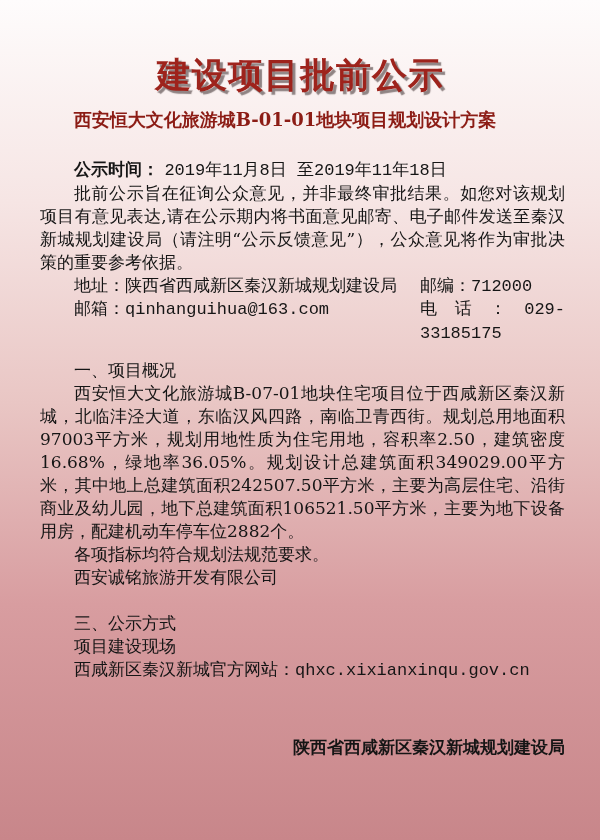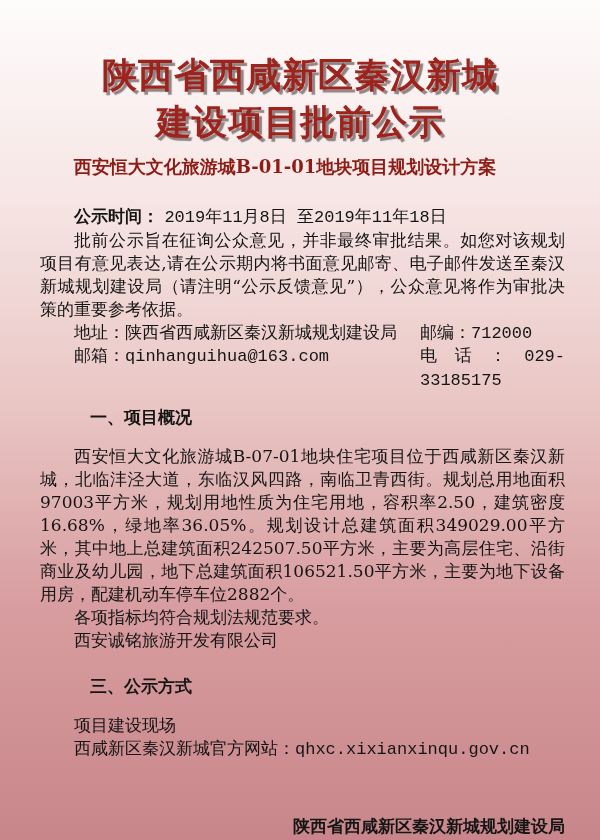--- a/index.html
+++ b/index.html
@@ -41,23 +41,23 @@
     line-height:23px;
     text-align:justify;
   }
   .content p{margin:0;}
   .time-line{margin-top:26px !important;text-indent:2em;}
   .time-line .label{font-weight:bold;font-family:Liberation Mono, monospace;}
   .intro{text-indent:2em;}
   .addr-row{position:relative;text-indent:2em;}
   .addr-right{position:absolute;left:380px;top:0;text-indent:0;}
   .sec-heading{
-    font-weight:bold;
+    font-weight:normal;
     text-indent:2em;
-    margin:16px;
+    margin:0;
     font-size:17px;
     line-height:23px;
   }
   .mt-lg{margin-top:38px !important;}
   .mt-md{margin-top:23px !important;}
   .para{text-indent:2em;}
   .ascii-mono{font-family:"Liberation Mono","DejaVu Sans Mono",monospace;}
   .footer-line{
     margin:54px 0 0 0;
     padding-right:35px;
@@ -67,21 +67,20 @@
     line-height:23px;
   }
 </style>
 </head>
 <body>
 
 <div class="page" style="--title-red: #9e231c; --subtitle-red: #8c1c15; --bg-top: #fefcfc; --bg-bottom: #c8868a; color: rgb(21, 21, 21);">
 
   <header>
     <h1 class="title">
-      <div>陕西省西咸新区秦汉新城</div>
       <div>建设项目批前公示</div>
     </h1>
     <div class="subtitle">西安恒大文化旅游城B-01-01地块项目规划设计方案</div>
   </header>
 
   <main class="content">
 
     <p class="time-line">
       <span class="label">公示时间：</span>
       <span class="ascii-mono">2019年11月8日 至2019年11年18日</span>

